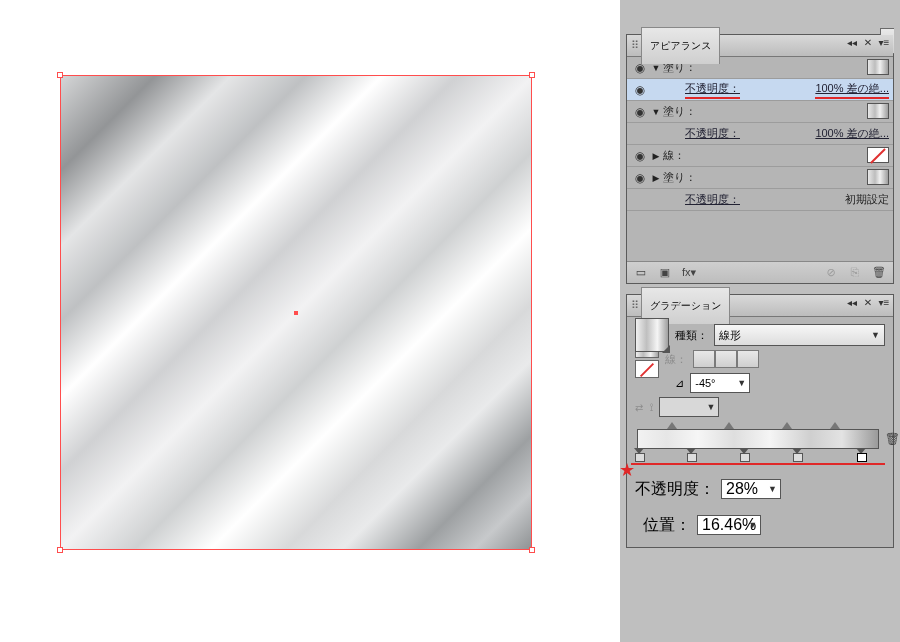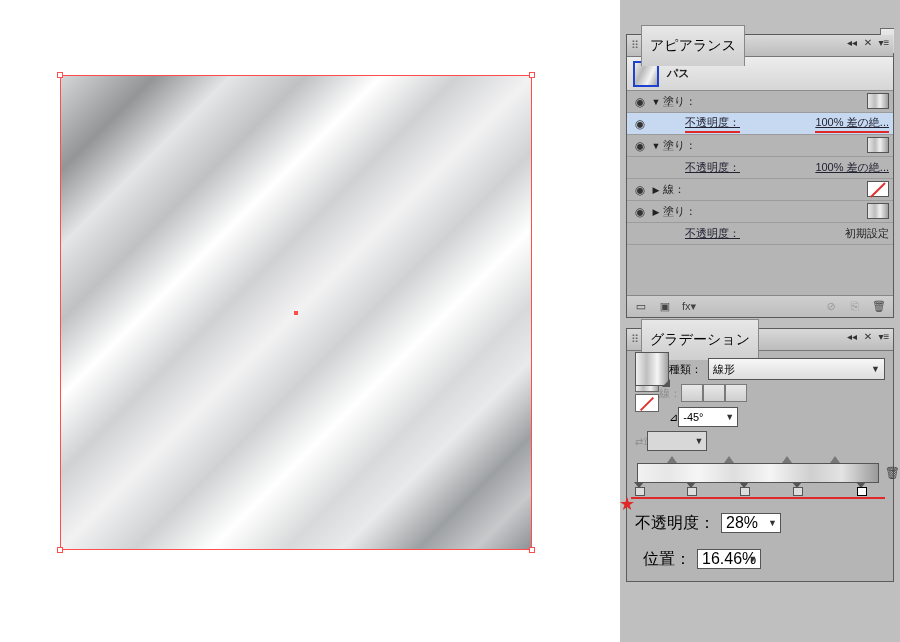--- a/index.html
+++ b/index.html
@@ -29,21 +29,21 @@
     border:1px solid #5a5a5a; margin-bottom:10px;
   }
   .panel-tabbar {
     height:22px; background:linear-gradient(#d9d9d9,#bcbcbc);
     border-bottom:1px solid #777; display:flex; align-items:center;
     font-size:11px; padding-left:4px; position:relative;
   }
   .panel-tabbar .ctl { position:absolute; right:2px; top:1px; display:flex; gap:2px;}
   .ctlbtn { width:14px; height:14px; font-size:10px; line-height:14px; text-align:center; color:#333; cursor:default;}
   .grip { display:inline-block; width:6px; margin-right:4px; color:#666; letter-spacing:-3px;}
-  .tabname { padding:11px 8px; background:linear-gradient(#e7e7e7,#cfcfcf); border:1px solid #888; border-bottom:none; font-size:14px;}
+  .tabname { padding:11px 8px; background:linear-gradient(#e7e7e7,#cfcfcf); border:1px solid #888; border-bottom:none; font-size:10px;}
   .panel-body { background:#b5b5b5; padding:0; font-size:11px; color:#222;}
 
   
   .ap-row { display:flex; align-items:center; height:22px; border-bottom:1px solid #9c9c9c; padding:0 4px; }
   .ap-row.selected { background:#c6d9f0; }
   .eye { width:18px; text-align:center; font-size:12px; color:#333; }
   .tw  { width:14px; text-align:center; font-size:9px; color:#222; } .indent2 { width:36px; }
   .swatch { width:22px; height:16px; border:1px solid #555; background:linear-gradient(90deg,#e8e8e8 0%,#bdbdbd 35%,#f0f0f0 60%,#9e9e9e 100%); display:inline-block; }
   .swatch.none { background:#fff; position:relative; }
   .swatch.none::after { content:""; position:absolute; left:0; right:0; top:50%; border-top:2px solid #e03030; transform:rotate(-45deg);}
@@ -53,21 +53,21 @@
   .val { margin-left:auto; }
   .link-underline { text-decoration:underline; color:#223; }
   .red-underline { border-bottom:2px solid #e02828; padding-bottom:1px;}
   .ap-footer { display:flex; align-items:center; height:22px; padding:0 6px; gap:8px; background:linear-gradient(#cfcfcf,#bdbdbd); border-top:1px solid #888;}
   .ap-footer .spacer{flex:1;}
   .ficon { width:16px; height:16px; display:inline-flex; align-items:center; justify-content:center; font-size:11px; color:#444;}
   .ficon.disabled{ color:#9a9a9a;}
 
   
   .gp-body { padding:6px 8px 10px; background:#b5b5b5;}
-  .gp-row { display:flex; align-items:center; height:24px; gap:0; font-size:11px;}
+  .gp-row { display:flex; align-items:center; height:24px; gap:6px; font-size:11px;}
   .gp-bigswatch { width:34px; height:34px; border:1px solid #555; background:linear-gradient(90deg,#f0f0f0,#bfbfbf,#f5f5f5,#9f9f9f); position:relative;}
   .gp-bigswatch .corner { position:absolute; right:-2px; bottom:-2px; width:0;height:0;border-left:8px solid transparent;border-bottom:8px solid #555;}
   .gp-smallstack { display:flex; flex-direction:column; gap:2px;}
   .gp-smallswatch { width:24px; height:18px; border:1px solid #666; background:linear-gradient(90deg,#efefef,#bcbcbc,#f1f1f1,#a3a3a3);}
   .gp-smallswatch.none { background:#fff; position:relative;}
   .gp-smallswatch.none::after{content:"";position:absolute;left:2px;right:2px;top:50%;border-top:2px solid #e03030;transform:rotate(-45deg);}
   .select { height:22px; border:1px solid #555; background:linear-gradient(#f7f7f7,#ddd); padding:0 4px; display:flex; align-items:center; min-width:70px; position:relative;}
   .select .caret{position:absolute;right:4px;font-size:9px;color:#333;}
   .btnset { display:flex; }
   .btnset .b{ width:22px;height:18px;border:1px solid #7a7a7a;background:linear-gradient(#e8e8e8,#cfcfcf);}
@@ -110,24 +110,20 @@
     <div class="panel-tabbar">
       <span class="grip">⠿</span>
       <span class="tabname">アピアランス</span>
       <span class="ctl">
         <span class="ctlbtn">◂◂</span>
         <span class="ctlbtn">✕</span>
         <span class="ctlbtn">▾≡</span>
       </span>
     </div>
     <div class="panel-body">
-      <div class="ap-head">
-        <span class="head-swatch"></span>
-        <span>パス</span>
-      </div>
 
       <div class="ap-row">
         <span class="eye">◉</span>
         <span class="tw">▼</span>
         <span class="lbl">塗り：</span>
         <span class="val"><span class="swatch"></span></span>
       </div>
 
       <div class="ap-row selected">
         <span class="eye">◉</span>

